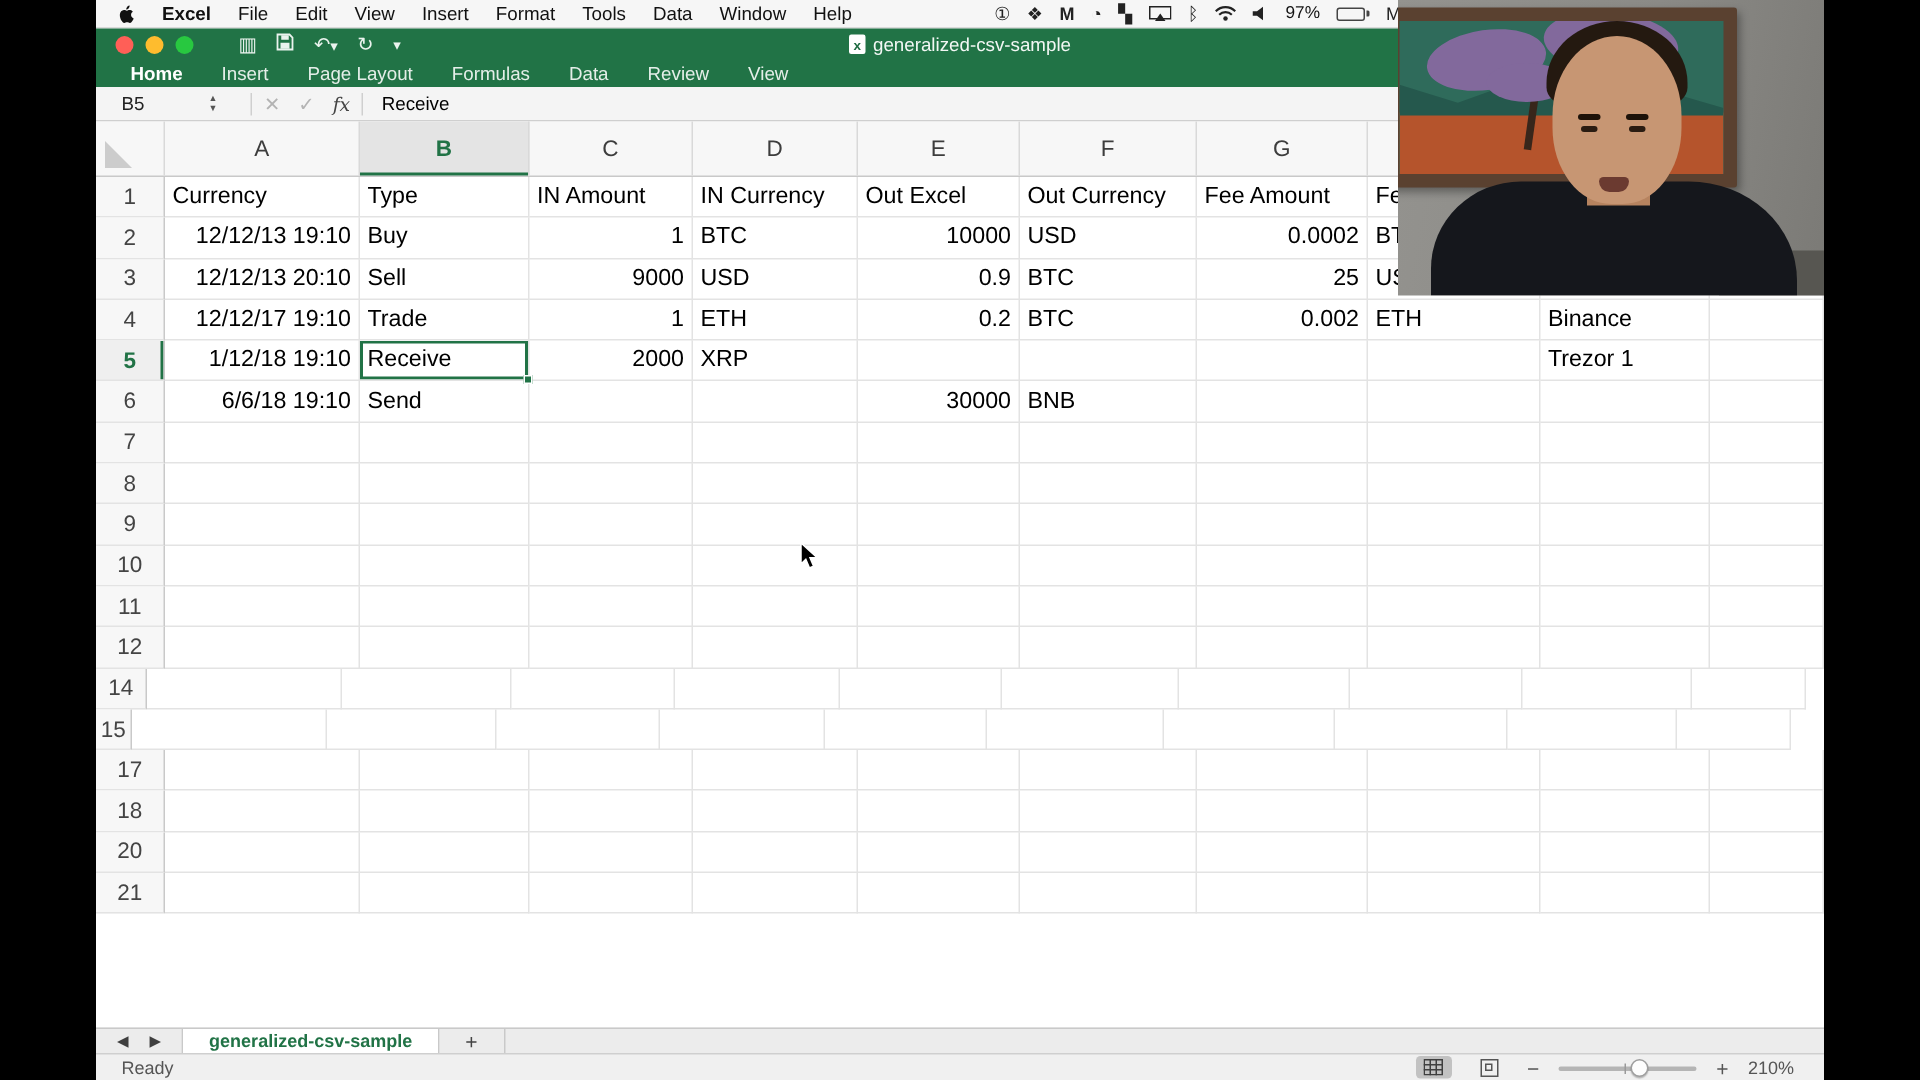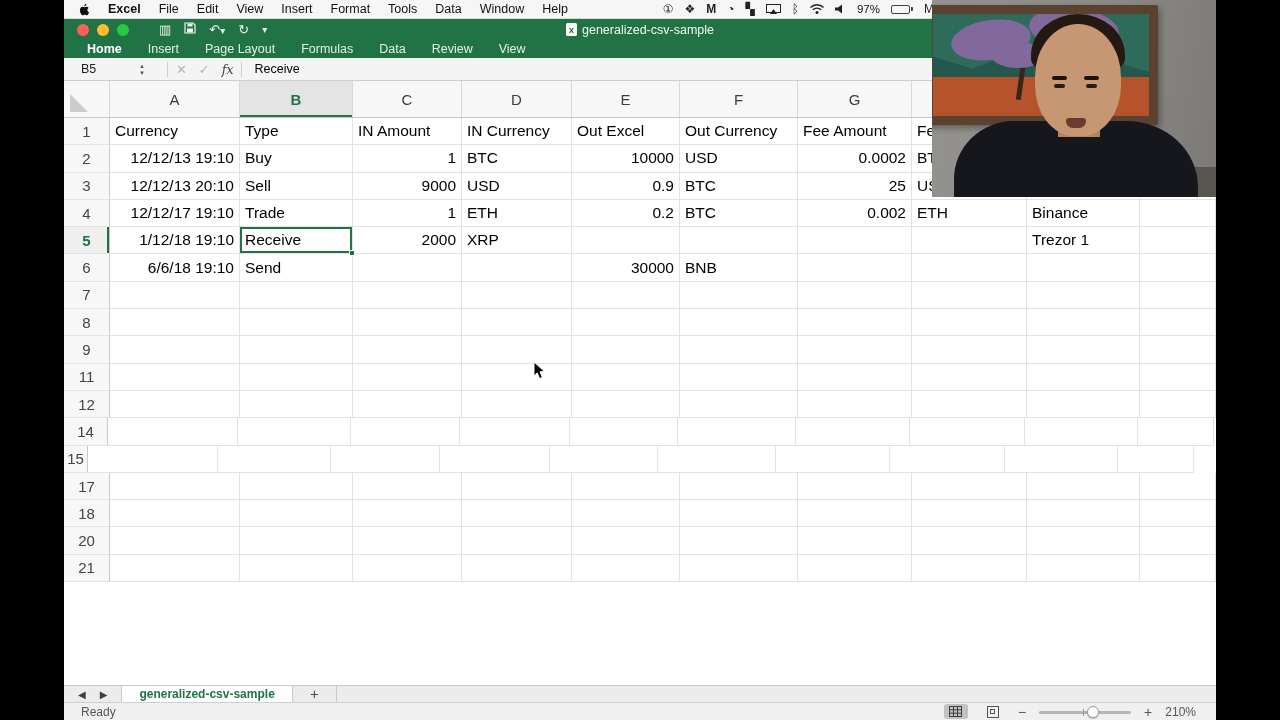--- a/index.html
+++ b/index.html
@@ -358,20 +358,33 @@
         <div class="cell ar" style="width: 109px;"></div>
         <div class="cell" style="width: 110px;"></div>
         <div class="cell ar" style="width: 108px;"></div>
         <div class="cell" style="width: 118px;"></div>
         <div class="cell ar" style="width: 114px;"></div>
         <div class="cell" style="width: 115px;"></div>
         <div class="cell" style="width: 113px;"></div>
         <div class="cell" style="width: 76px;"></div>
       </div>
       <div class="grow">
+        <div class="rn" style="width: 46px;">10</div>
+        <div class="cell ar" style="width: 130px;"></div>
+        <div class="cell" style="width: 113px;"></div>
+        <div class="cell ar" style="width: 109px;"></div>
+        <div class="cell" style="width: 110px;"></div>
+        <div class="cell ar" style="width: 108px;"></div>
+        <div class="cell" style="width: 118px;"></div>
+        <div class="cell ar" style="width: 114px;"></div>
+        <div class="cell" style="width: 115px;"></div>
+        <div class="cell" style="width: 113px;"></div>
+        <div class="cell" style="width: 76px;"></div>
+      </div>
+      <div class="grow">
         <div class="rn" style="width: 46px;">11</div>
         <div class="cell ar" style="width: 130px;"></div>
         <div class="cell" style="width: 113px;"></div>
         <div class="cell ar" style="width: 109px;"></div>
         <div class="cell" style="width: 110px;"></div>
         <div class="cell ar" style="width: 108px;"></div>
         <div class="cell" style="width: 118px;"></div>
         <div class="cell ar" style="width: 114px;"></div>
         <div class="cell" style="width: 115px;"></div>
         <div class="cell" style="width: 113px;"></div>
@@ -384,21 +397,21 @@
         <div class="cell ar" style="width: 109px;"></div>
         <div class="cell" style="width: 110px;"></div>
         <div class="cell ar" style="width: 108px;"></div>
         <div class="cell" style="width: 118px;"></div>
         <div class="cell ar" style="width: 114px;"></div>
         <div class="cell" style="width: 115px;"></div>
         <div class="cell" style="width: 113px;"></div>
         <div class="cell" style="width: 76px;"></div>
       </div>
       <div class="grow">
-        <div class="rn" style="width: 44px;">14</div>
+        <div class="rn" style="width: 34px;">14</div>
         <div class="cell ar" style="width: 130px;"></div>
         <div class="cell" style="width: 113px;"></div>
         <div class="cell ar" style="width: 109px;"></div>
         <div class="cell" style="width: 110px;"></div>
         <div class="cell ar" style="width: 108px;"></div>
         <div class="cell" style="width: 118px;"></div>
         <div class="cell ar" style="width: 114px;"></div>
         <div class="cell" style="width: 115px;"></div>
         <div class="cell" style="width: 113px;"></div>
         <div class="cell" style="width: 76px;"></div>

